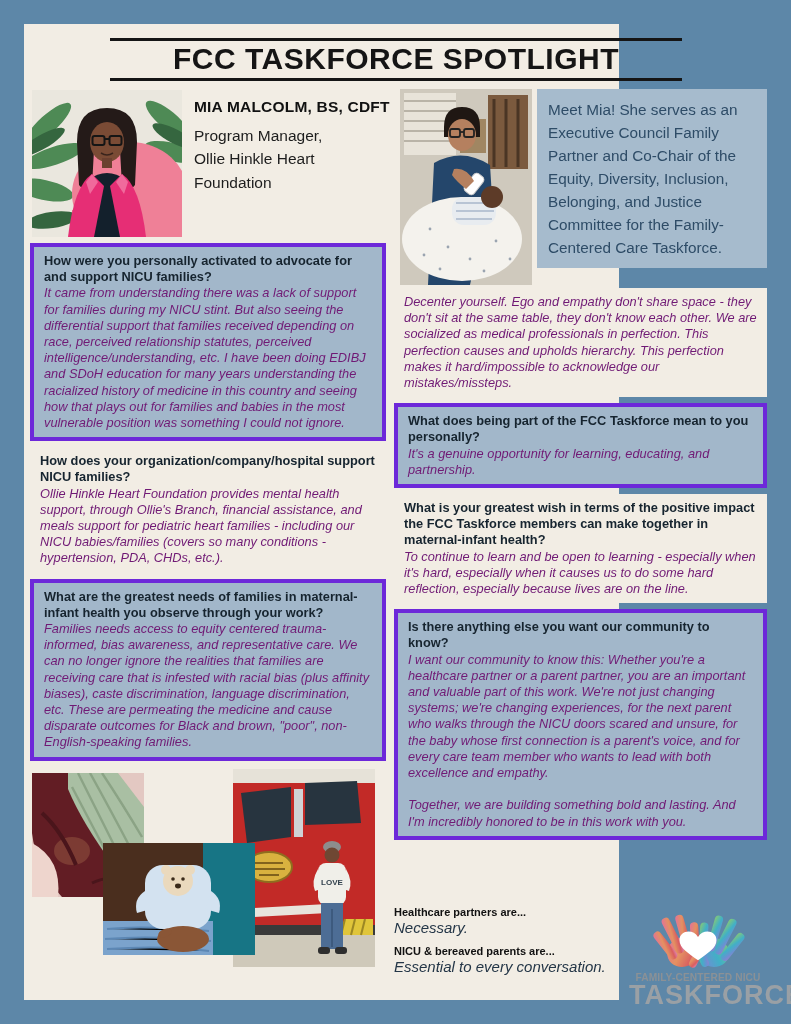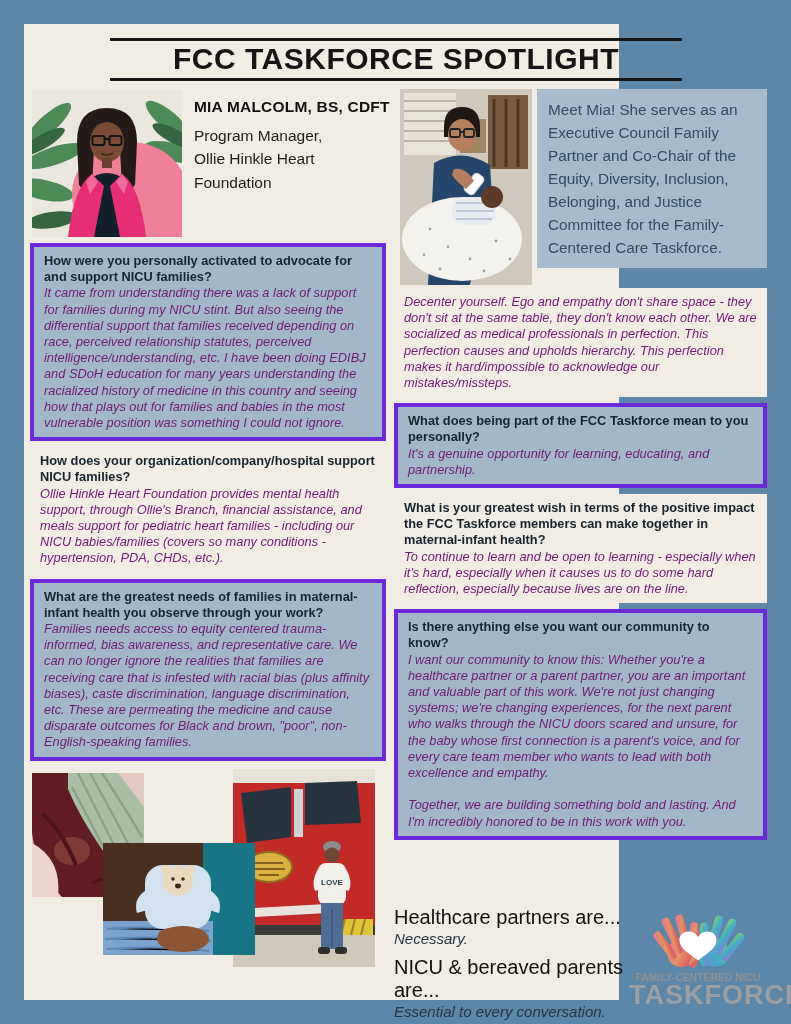--- a/index.html
+++ b/index.html
@@ -45,21 +45,21 @@
   .a{margin:0;font-style:italic;font-size:12.8px;line-height:16.2px;color:#701a75;white-space:pre-line;}
   
   .collage{position:relative;height:202px;}
   .ph{position:absolute;overflow:hidden;text-align:center;}
   .ph-a{left:2px;top:6px;width:112px;height:124px;z-index:1;}
   .ph-b{left:73px;top:76px;width:152px;height:112px;z-index:2;}
   .ph-c{left:203px;top:2px;width:142px;height:198px;z-index:1;}
   
   .closing{position:absolute;left:370px;top:882px;width:373px;}
   .statements{width:238px;}
-  .statement-label{margin:0 0 1px;font-size:20px;font-weight:normal;color:#111;}
+  .statement-label{margin:0 0 1px;font-size:11px;font-weight:bold;color:#111;}
   .statement-value{margin:0 0 9px;font-size:15px;font-style:italic;color:#243647;}
   .logo{position:absolute;right:0;top:-6px;width:138px;text-align:center;}
   .logo-l1{margin:0;font-size:10.2px;font-weight:bold;color:#8b9196;letter-spacing:.1px;white-space:nowrap;}
   .logo-l2{margin:0;font-size:27px;font-weight:bold;color:#9aa0a5;letter-spacing:1px;line-height:.95;}
   svg{display:block;}
 </style>
 </head>
 <body>
 
 <div class="page">

